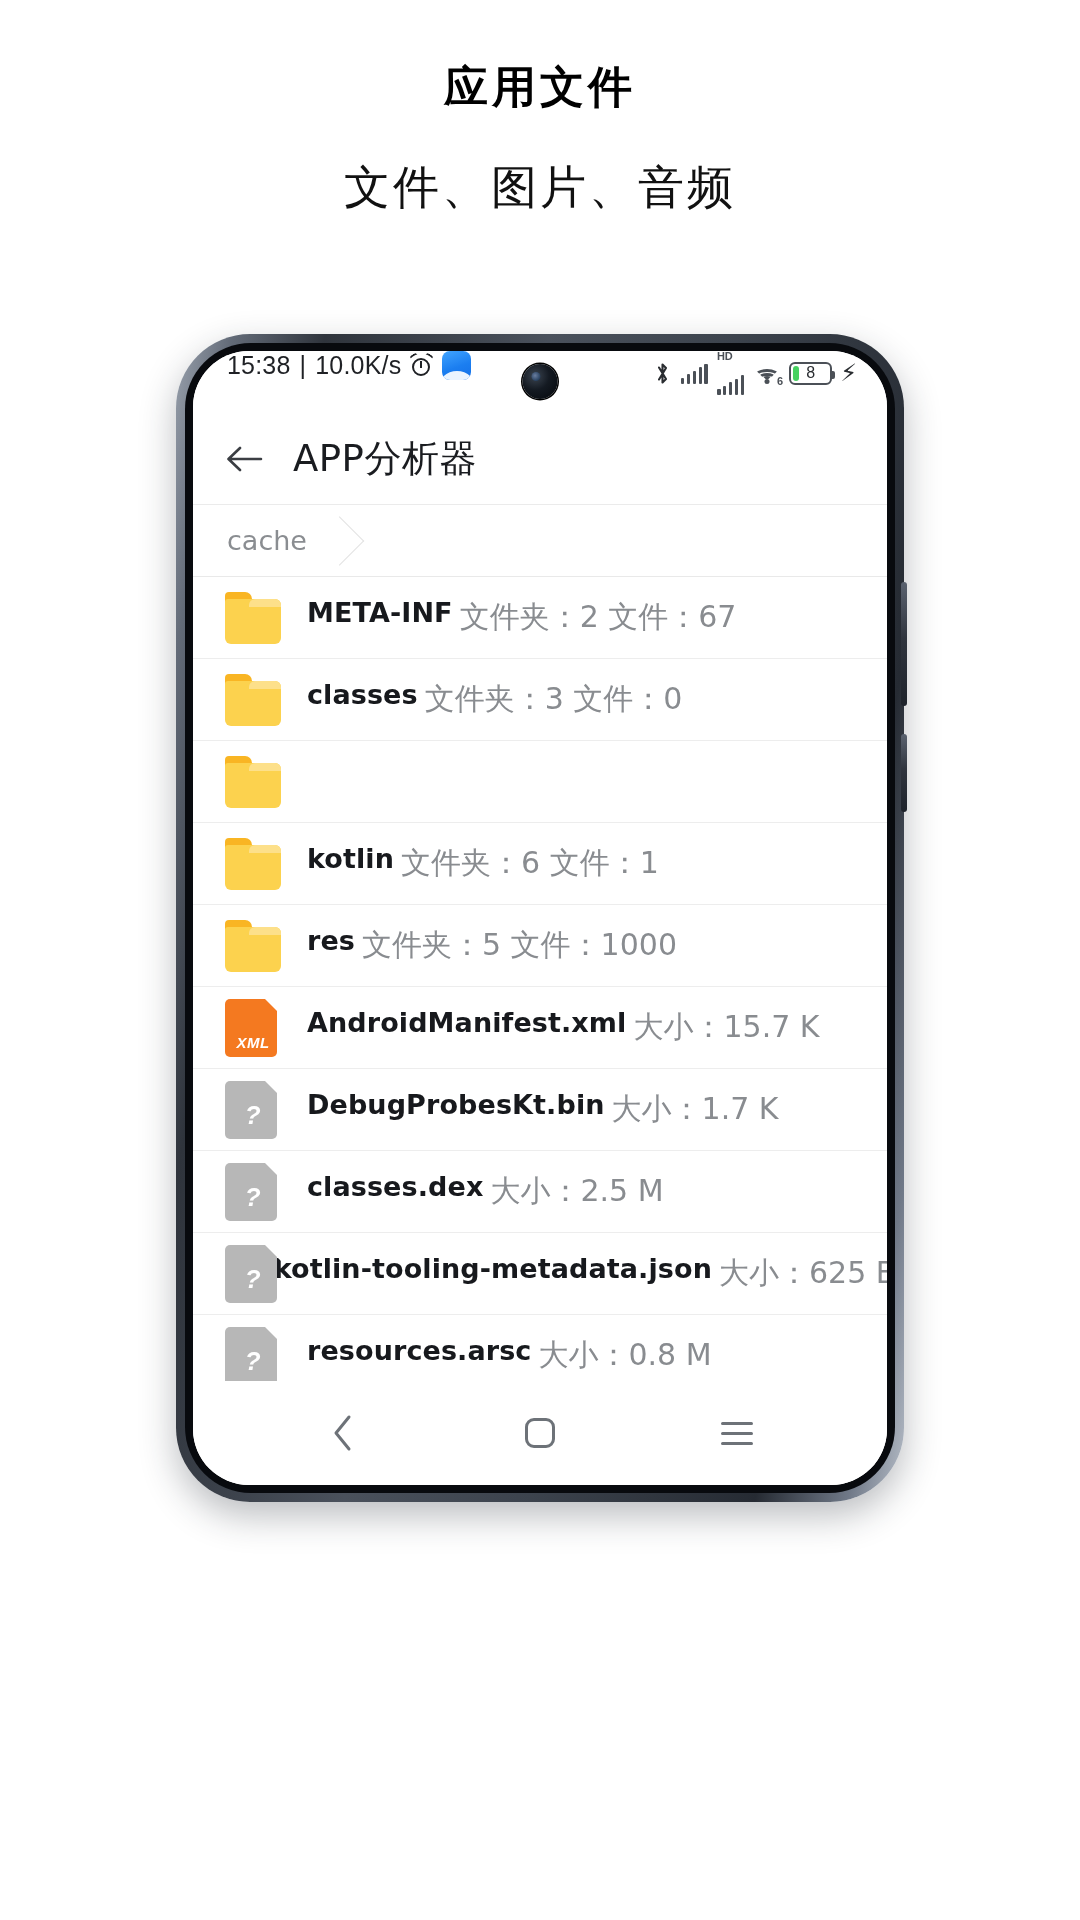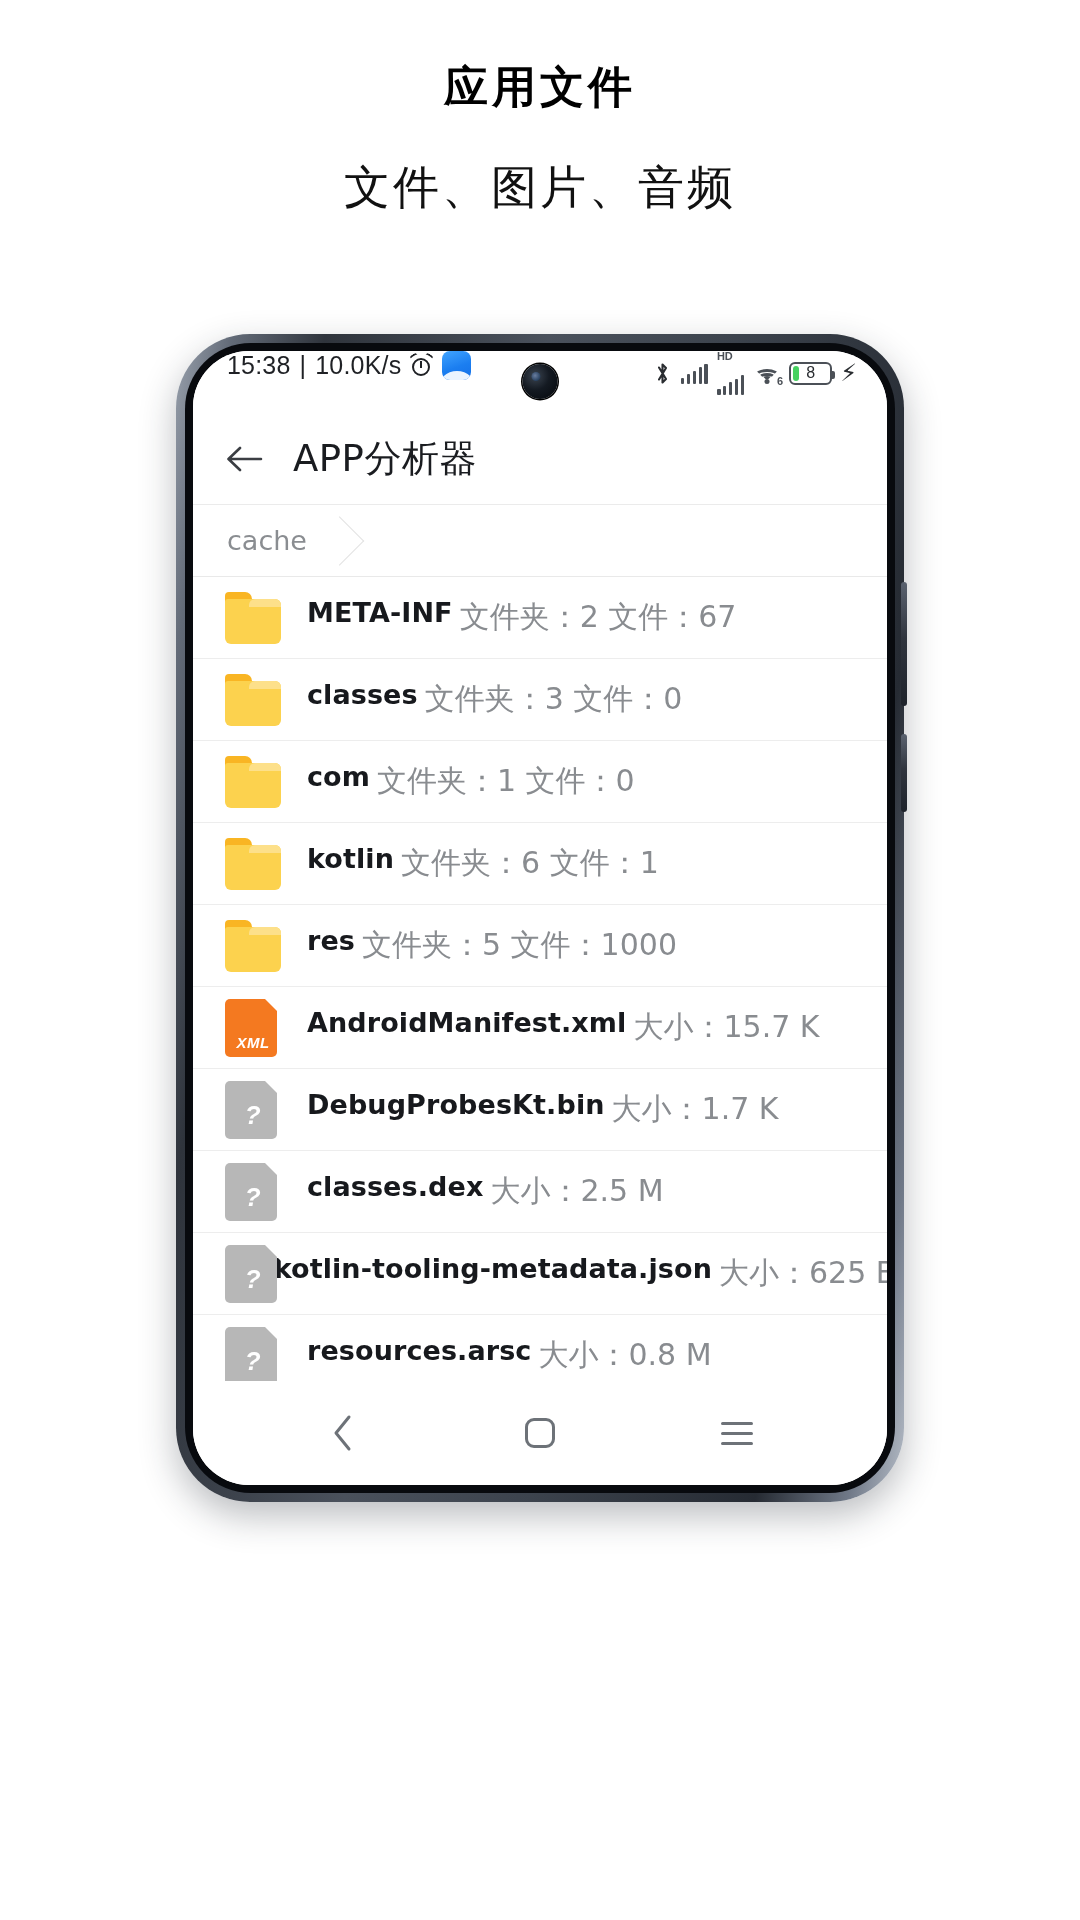--- a/index.html
+++ b/index.html
@@ -507,24 +507,20 @@
           <div class="file-sub">文件夹：3 文件：0</div>
         </div>
       </div>
 
       <div class="file-row">
         <div class="file-icon ico-folder">
           <span class="tab"></span>
             <span class="body"></span>
             <span class="lip"></span>
         </div>
-        <div class="file-meta">
-          <div class="file-name">com</div>
-          <div class="file-sub">文件夹：1 文件：0</div>
-        </div>
       </div>
 
       <div class="file-row">
         <div class="file-icon ico-folder">
           <span class="tab"></span>
             <span class="body"></span>
             <span class="lip"></span>
         </div>
         <div class="file-meta">
           <div class="file-name">kotlin</div>

